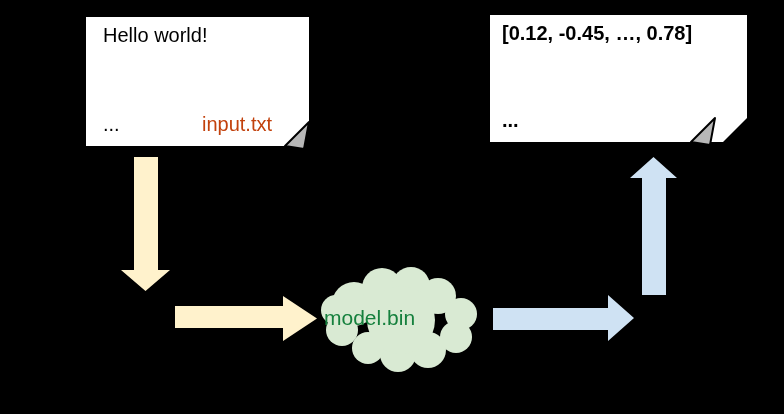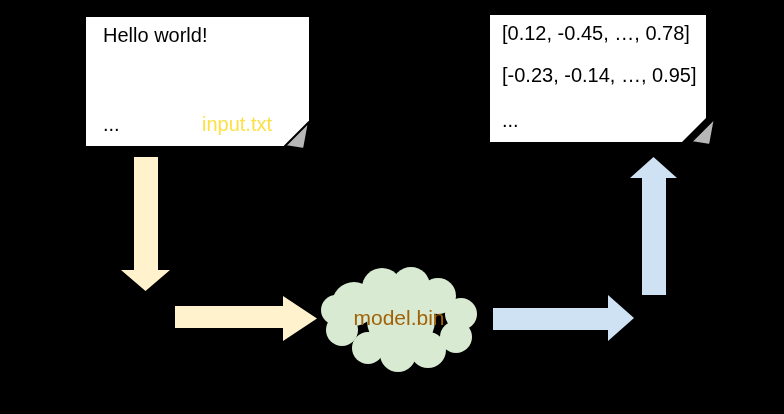--- a/index.html
+++ b/index.html
@@ -28,50 +28,49 @@
   }
   .note .footer-row {
     position: absolute;
     display: flex;
     justify-content: space-between;
     align-items: baseline;
     font-size: 20px;
     line-height: 24px;
   }
   .note .more { color: #000; }
-  .note .filename { color: #fde047; }
+  .note .filename { color: #c2410c; }
   .fold-svg { position: absolute; overflow: visible; }
 
   #note-input  { left: 86px;  top: 17px; width: 223px; height: 129px; }
   #note-input .line1 { left: 17px; top: 6px;  }
   #note-input .line2 { left: 17px; top: 52px; }
   #note-input .footer-row { left: 17px; right: 37px; top: 95px; }
   #note-input .fold-svg { left: 199px; top: 103px; width: 32px; height: 34px; }
 
-  #note-output { left: 490px; top: 15px; width: 216px; height: 127px; }
+  #note-output { left: 490px; top: 15px; width: 257px; height: 127px; font-weight: bold; }
   #note-output .line1 { left: 12px; top: 6px;  }
   #note-output .line2 { left: 12px; top: 48px; }
   #note-output .footer-row { left: 12px; right: 35px; top: 93px; }
   #note-output .fold-svg { left: 201px; top: 101px; width: 32px; height: 34px; }
 
   
   .arrow-svg { position: absolute; overflow: visible; }
   #arrow-down       { left: 121px; top: 157px; width: 49px;  height: 135px; }
   #arrow-right-cream{ left: 175px; top: 296px; width: 142px; height: 45px;  }
   #arrow-right-blue { left: 493px; top: 295px; width: 141px; height: 46px;  }
   #arrow-up-blue    { left: 630px; top: 157px; width: 47px;  height: 138px; }
 
   
   #cloud-svg { position: absolute; left: 316px; top: 262px; width: 166px; height: 118px; overflow: visible; }
   #cloud-label {
     position: absolute;
-    left: 316px; top: 306px; width: 166px;
-    text-align: center;
+    left: 324px; top: 306px; width: 166px;
     font-size: 21px;
-    color: #a16207;
+    color: #15803d;
   }
 </style>
 </head>
 <body>
 
 <div class="canvas">
 
   <div class="note" id="note-input">
     <div class="paper"></div>
     <div class="line line1">Hello world!</div>
@@ -80,21 +79,20 @@
       <span class="filename">input.txt</span>
     </div>
     <svg class="fold-svg" viewBox="0 0 32 34">
       <path d="M24,2 L0,26 L19,29 Z" stroke-width="2" stroke-linejoin="round" fill="#b7b7b7" stroke="#000000"></path>
     </svg>
   </div>
 
   <div class="note" id="note-output">
     <div class="paper"></div>
     <div class="line line1">[0.12, -0.45, …, 0.78]</div>
-    <div class="line line2">[-0.23, -0.14, …, 0.95]</div>
     <div class="footer-row">
       <span class="more">...</span>
     </div>
     <svg class="fold-svg" viewBox="0 0 32 34">
       <path d="M24,2 L0,26 L19,29 Z" stroke-width="2" stroke-linejoin="round" fill="#b7b7b7" stroke="#000000"></path>
     </svg>
   </div>
 
   <svg class="arrow-svg" id="arrow-down" viewBox="0 0 49 135">
     <polygon points="13,0 37,0 37,113 49,113 24.5,134 0,113 13,113" fill="#fff2cc"></polygon>

